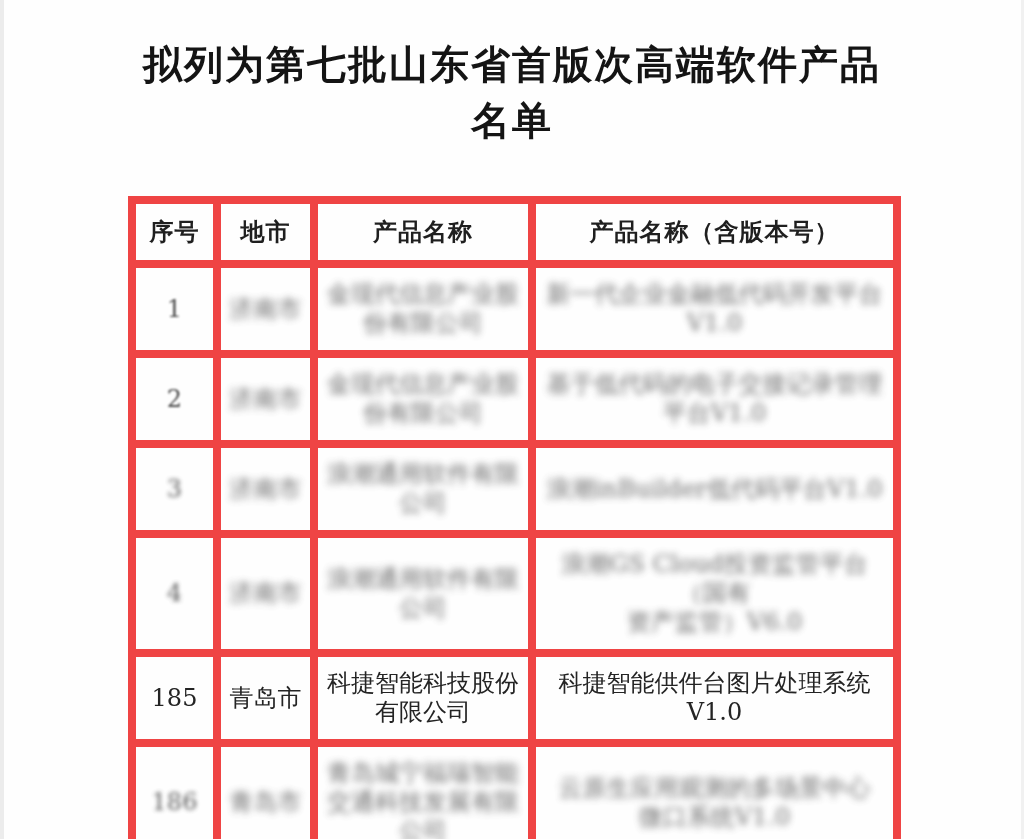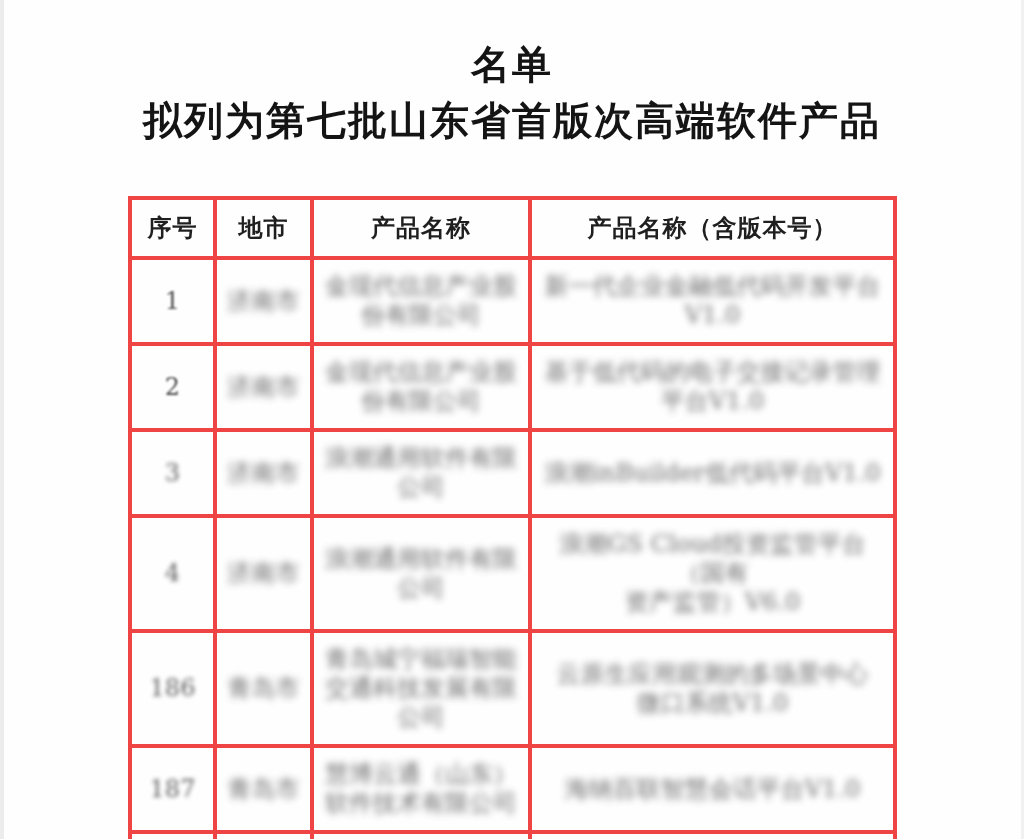--- a/index.html
+++ b/index.html
@@ -26,21 +26,21 @@
   }
 
   .table-wrap { position: relative; width: 765px; margin: 48px 0 0 128px; }
 
   table.roster {
     border-collapse: collapse;
     table-layout: fixed;
     width: 765px;
   }
   table.roster th, table.roster td {
-    border: 4px solid #ef4444;
+    border: 8px solid #ef4444;
     padding: 12px 4px;
     vertical-align: middle;
     overflow: hidden;
   }
   table.roster th {
     font-family: "DejaVu Sans", sans-serif;
     font-weight: 600;
     font-size: 24px;
     color: #1f1f1f;
     text-align: center;
@@ -81,22 +81,22 @@
   }
 </style>
 </head>
 <body>
 
 <div class="sheet">
   <div class="edge-left"></div>
   <div class="edge-right"></div>
 
   <div class="title-block">
+    <div>拟列为第七批山东省首版次高端软件产品</div>
     <div>名单</div>
-    <div>拟列为第七批山东省首版次高端软件产品</div>
   </div>
 
   <div class="table-wrap">
     <table class="roster">
       <colgroup>
         <col style="width:85px">
           <col style="width:97px">
           <col style="width:218px">
           <col style="width:365px">
       </colgroup>
@@ -136,20 +136,28 @@
 
       <tr class="h63">
         <td><span class="bl-med">4</span></td>
         <td><span class="bl-heavy">济南市</span></td>
         <td class="unit"><span class="bl-heavy">浪潮通用软件有限
 公司</span></td>
         <td><span class="bl-heavy">浪潮GS Cloud投资监管平台（国有
 资产监管）V6.0</span></td>
       </tr>
 
+      <tr class="h62">
+        <td><span class="crisp">185</span></td>
+        <td><span class="crisp">青岛市</span></td>
+        <td class="unit"><span class="crisp">科捷智能科技股份
+有限公司</span></td>
+        <td><span class="crisp">科捷智能供件台图片处理系统
+V1.0</span></td>
+      </tr>
 
       <tr class="h98">
         <td><span class="bl-med">186</span></td>
         <td><span class="bl-heavy">青岛市</span></td>
         <td class="unit"><span class="bl-heavy">青岛城宁福瑞智能
 交通科技发展有限
 公司</span></td>
         <td><span class="bl-heavy">云原生应用观测的多场景中心
 微口系统V1.0</span></td>
       </tr>

